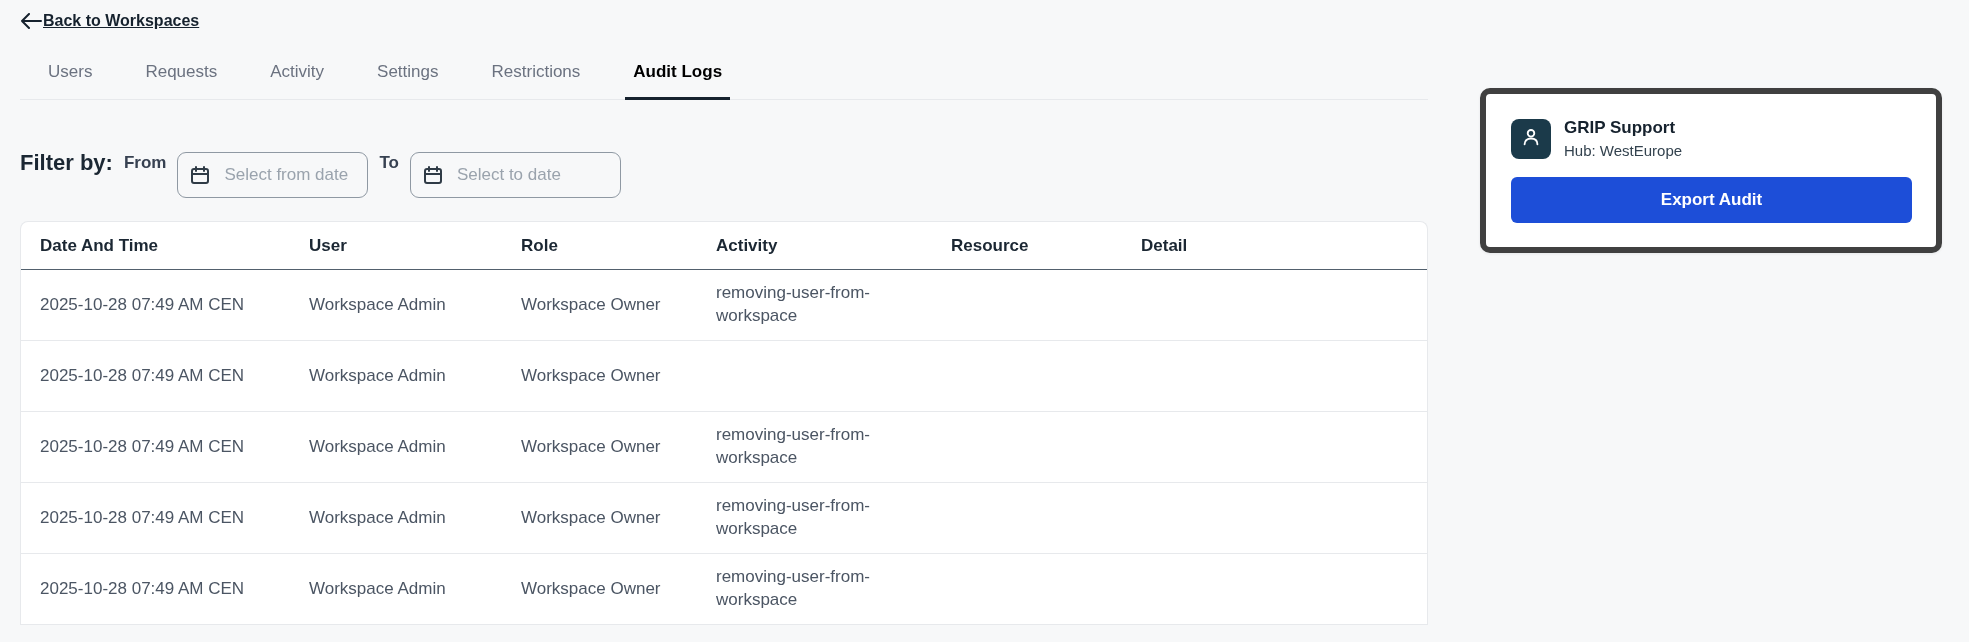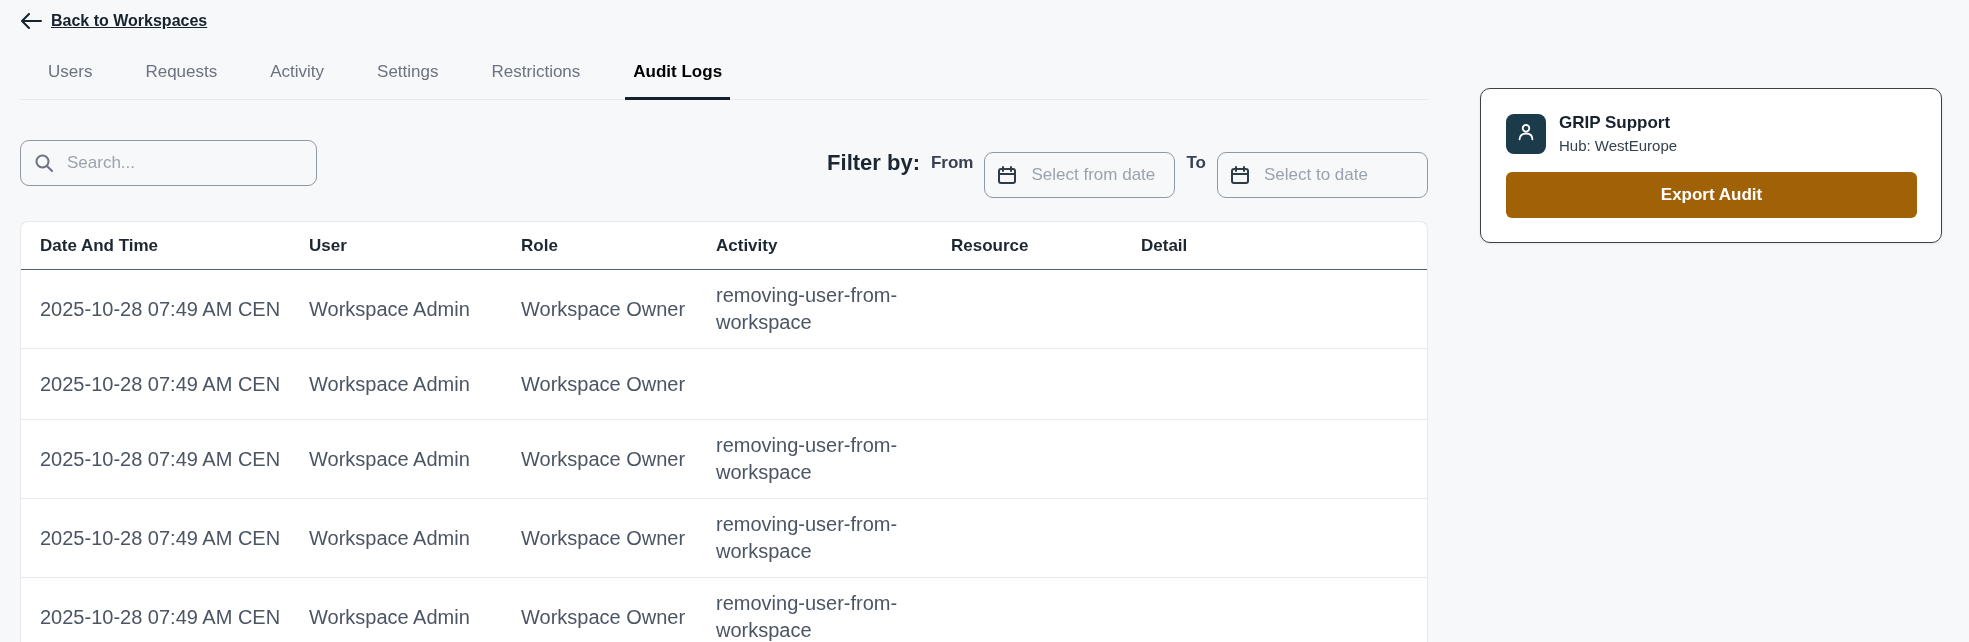--- a/index.html
+++ b/index.html
@@ -6,21 +6,21 @@
   html, body { width:1969px; height:642px; overflow:hidden; }
   body {
     background:#f7f8f9;
     font-family:"Liberation Sans", sans-serif;
     color:#16222e;
     position:relative;
   }
   .content { position:absolute; left:20px; top:0; width:1408px; }
 
   
-  .back-row { display:flex; align-items:center; gap:9px; margin-top:12px; cursor:pointer; width:fit-content; }
+  .back-row { display:flex; align-items:center; gap:1px; margin-top:12px; cursor:pointer; width:fit-content; }
   .back-row svg { display:block; }
   .back-label { font-size:16px; font-weight:700; text-decoration:underline; color:#16222e; }
 
   
   .page-title { margin-top:16px; font-size:27px; font-weight:700; color:#101a23; letter-spacing:.2px; }
 
   
   .tabs { margin-top:32px; display:flex; border-bottom:1px solid #e7e9ec; padding-left:20px; }
   .tab {
     font-size:17px; color:#6b7280; padding:0 8px 17px; margin-right:37px;
@@ -64,41 +64,41 @@
   .t-head, .t-row {
     display:grid;
     grid-template-columns:269px 212px 195px 235px 190px 1fr;
     padding-left:19px; align-items:center;
   }
   .t-head {
     height:48px; font-size:17px; font-weight:700; color:#1b2733;
     border-bottom:1px solid #52606d;
   }
   .t-row {
-    min-height:71px; font-size:20px; color:#4b5563;
+    min-height:71px; font-size:17px; color:#4b5563;
     border-bottom:1px solid #e7e9ec;
   }
   .t-row .cell-activity { max-width:205px; line-height:1.35; padding:12px 0; }
 
   
   .support-card {
     position:absolute; left:1480px; top:88px; width:462px;
-    background:#ffffff; border:1px solid #404040; border-radius:10px;
+    background:#ffffff; border:6px solid #404040; border-radius:10px;
     box-shadow:0 1px 3px rgba(16,24,40,.07);
     padding:24px 24px 24px 25px;
   }
   .support-head { display:flex; align-items:center; gap:13px; }
   .support-avatar {
     width:40px; height:40px; border-radius:8px; background:#1b3a4a;
     display:flex; align-items:center; justify-content:center; flex:none;
   }
   .support-name { font-size:17px; font-weight:600; color:#16222e; }
   .support-hub { font-size:15px; color:#33424e; margin-top:4px;text-align:right; }
   .export-btn {
-    margin-top:18px; width:100%; height:46px; background:#a16207; color:#ffffff;
+    margin-top:18px; width:100%; height:46px; background:#1d4ed8; color:#ffffff;
     border:none; border-radius:6px; font-size:17px; font-weight:600;
     font-family:"Liberation Sans", sans-serif; cursor:pointer;
   }
 </style>
 </head>
 <body>
 
 <div class="content">
 
   <div class="back-row">
@@ -114,29 +114,20 @@
   <div class="tabs">
     <div class="tab">Users</div>
     <div class="tab">Requests</div>
     <div class="tab">Activity</div>
     <div class="tab">Settings</div>
     <div class="tab">Restrictions</div>
     <div class="tab active">Audit Logs</div>
   </div>
 
   <div class="filter-row">
-    <div class="search-wrap">
-      <span class="search-icon">
-        <svg width="20" height="20" viewBox="0 0 20 20" fill="none">
-          <circle cx="8.5" cy="8.5" r="6" stroke="#6b7280" stroke-width="2"></circle>
-          <path d="M13.2 13.2 L18 18" stroke="#6b7280" stroke-width="2" stroke-linecap="round"></path>
-        </svg>
-      </span>
-      <input class="search-input" type="text" placeholder="Search..." style="">
-    </div>
 
     <div class="filter-controls">
       <span class="filter-by">Filter by:</span>
       <span class="range-label">From</span>
       <div class="date-wrap">
         <span class="cal-icon">
           <svg width="20" height="20" viewBox="0 0 20 20" fill="none">
             <rect x="2" y="4" width="16" height="14" rx="2" stroke="#2f3b46" stroke-width="2"></rect>
             <path d="M6 2 V6 M14 2 V6 M2 9 H18" stroke="#2f3b46" stroke-width="2" stroke-linecap="round"></path>
           </svg>

